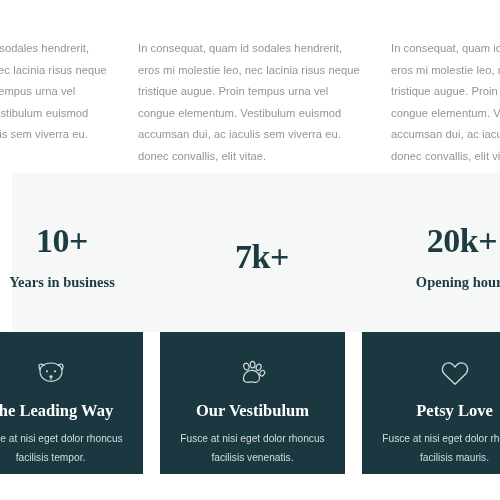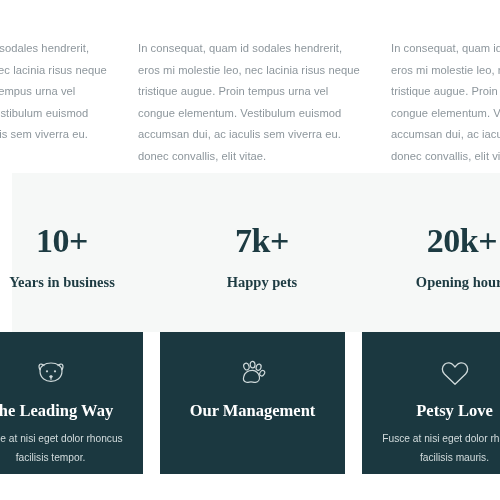--- a/index.html
+++ b/index.html
@@ -122,21 +122,20 @@
   <div class="stats-band">
     <div class="stats-row">
 
       <div class="stat">
         <div class="stat-value">10+</div>
         <div class="stat-label">Years in business</div>
       </div>
 
       <div class="stat">
         <div class="stat-value">7k+</div>
-        <div class="stat-label">Happy pets</div>
       </div>
 
 
       <div class="stat">
         <div class="stat-value">20k+</div>
         <div class="stat-label">Opening hours</div>
       </div>
 
     </div>
   </div>
@@ -162,21 +161,22 @@
     <div class="card">
       <div class="card-icon">
         <svg width="26" height="27" viewBox="0 0 26 27" fill="none" stroke="#cfd9da" stroke-width="1.2" stroke-linecap="round" stroke-linejoin="round">
           <ellipse cx="6.4" cy="6.6" rx="2.6" ry="3.4" transform="rotate(-18 6.4 6.6)"></ellipse>
           <ellipse cx="12.6" cy="4.6" rx="2.4" ry="3.3" transform="rotate(-4 12.6 4.6)"></ellipse>
           <ellipse cx="18.6" cy="7.2" rx="2.4" ry="3.2" transform="rotate(18 18.6 7.2)"></ellipse>
           <ellipse cx="22.2" cy="13.2" rx="2.2" ry="2.9" transform="rotate(34 22.2 13.2)"></ellipse>
           <path d="M12.6 10.4c3.3 0 6.2 2.9 6.8 6.2.5 2.8-1.1 5.3-3.8 5.8-1.8.3-3-.5-4.6-.5-1.7 0-3 .9-4.6.4-2.4-.7-3.4-3-2.7-5.5.9-3.5 4.2-6.4 8.9-6.4Z"></path>
         </svg>
       </div>
-      <div class="card-title">Our Management</div>
+      <div class="card-title">Our Vestibulum</div>
+      <div class="card-text">Fusce at nisi eget dolor rhoncus facilisis venenatis.</div>
     </div>
 
     <div class="card">
       <div class="card-icon">
         <svg width="30" height="27" viewBox="0 0 30 27" fill="none" stroke="#cfd9da" stroke-width="1.3" stroke-linecap="round" stroke-linejoin="round">
           <path d="M15 24.2 4.4 14C1.6 11.3 1.7 6.7 4.6 4.2c2.7-2.3 6.7-1.7 9 1.1l1.4 1.7 1.4-1.7c2.3-2.8 6.3-3.4 9-1.1 2.9 2.5 3 7.1.2 9.8L15 24.2Z"></path>
         </svg>
       </div>
       <div class="card-title">Petsy Love</div>
       <div class="card-text">Fusce at nisi eget dolor rhoncus facilisis mauris.</div>

